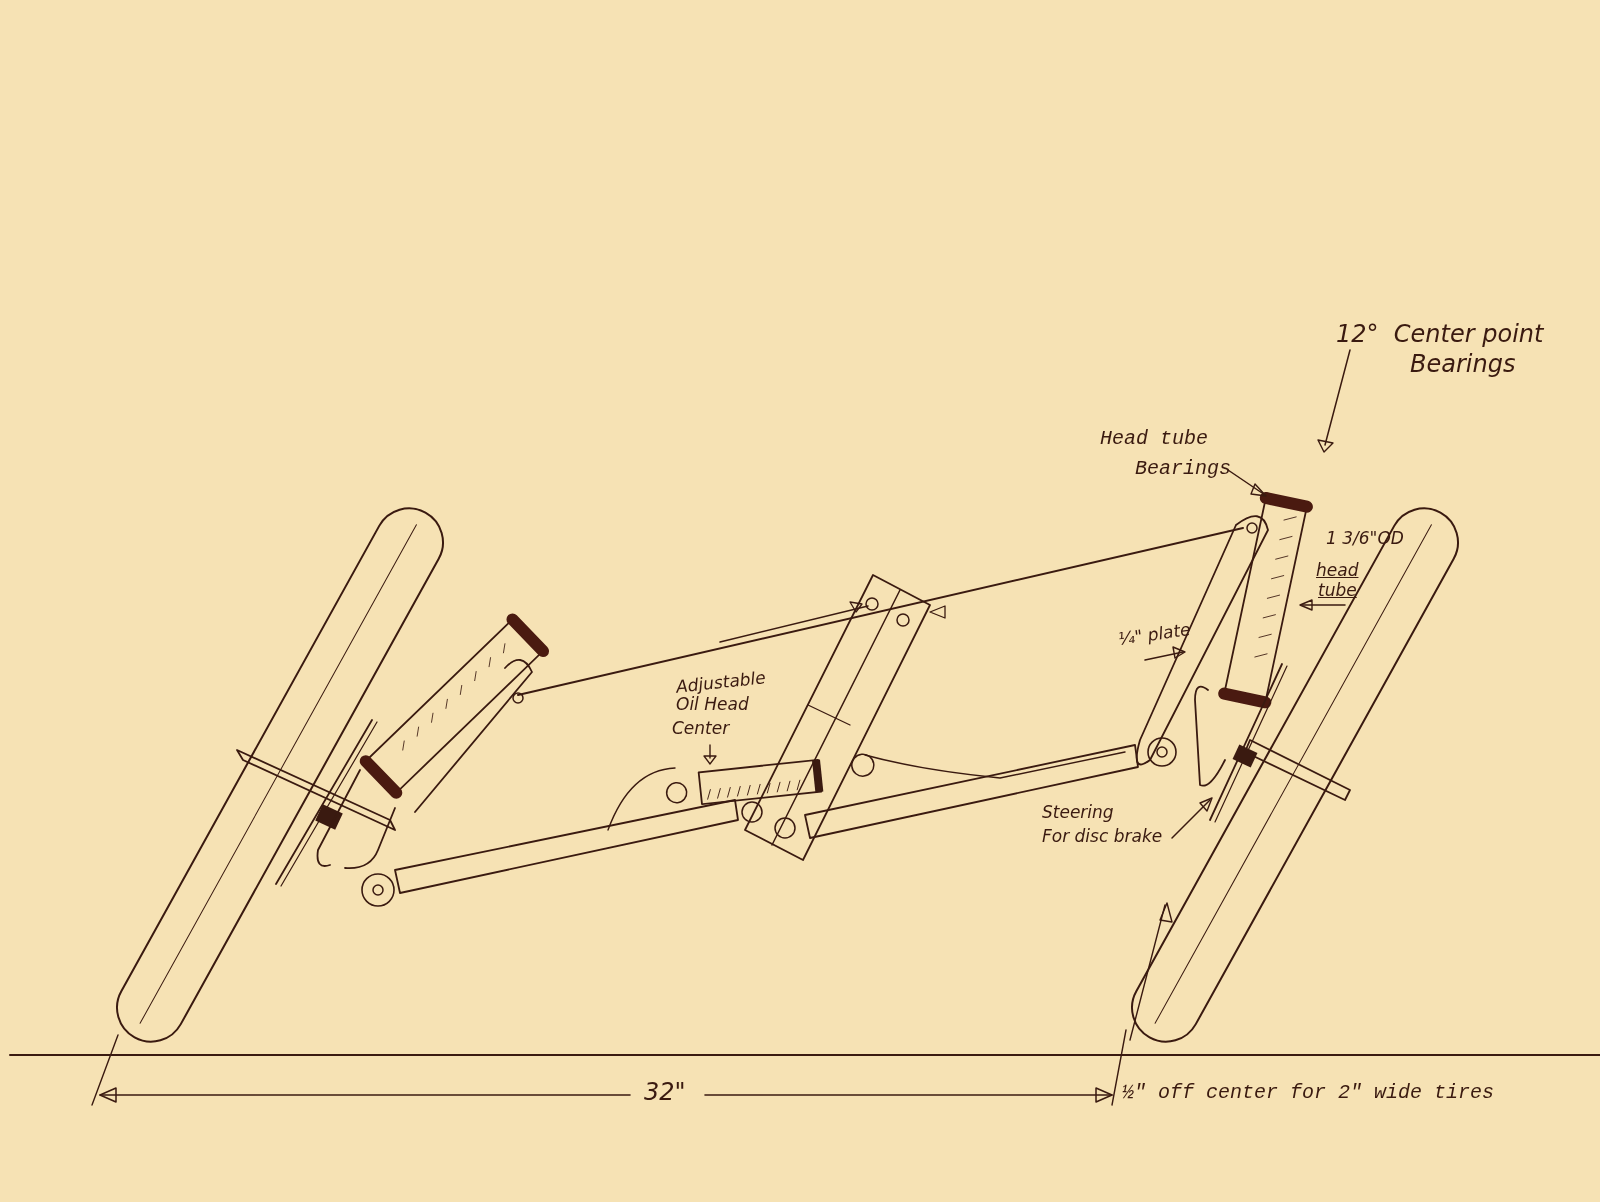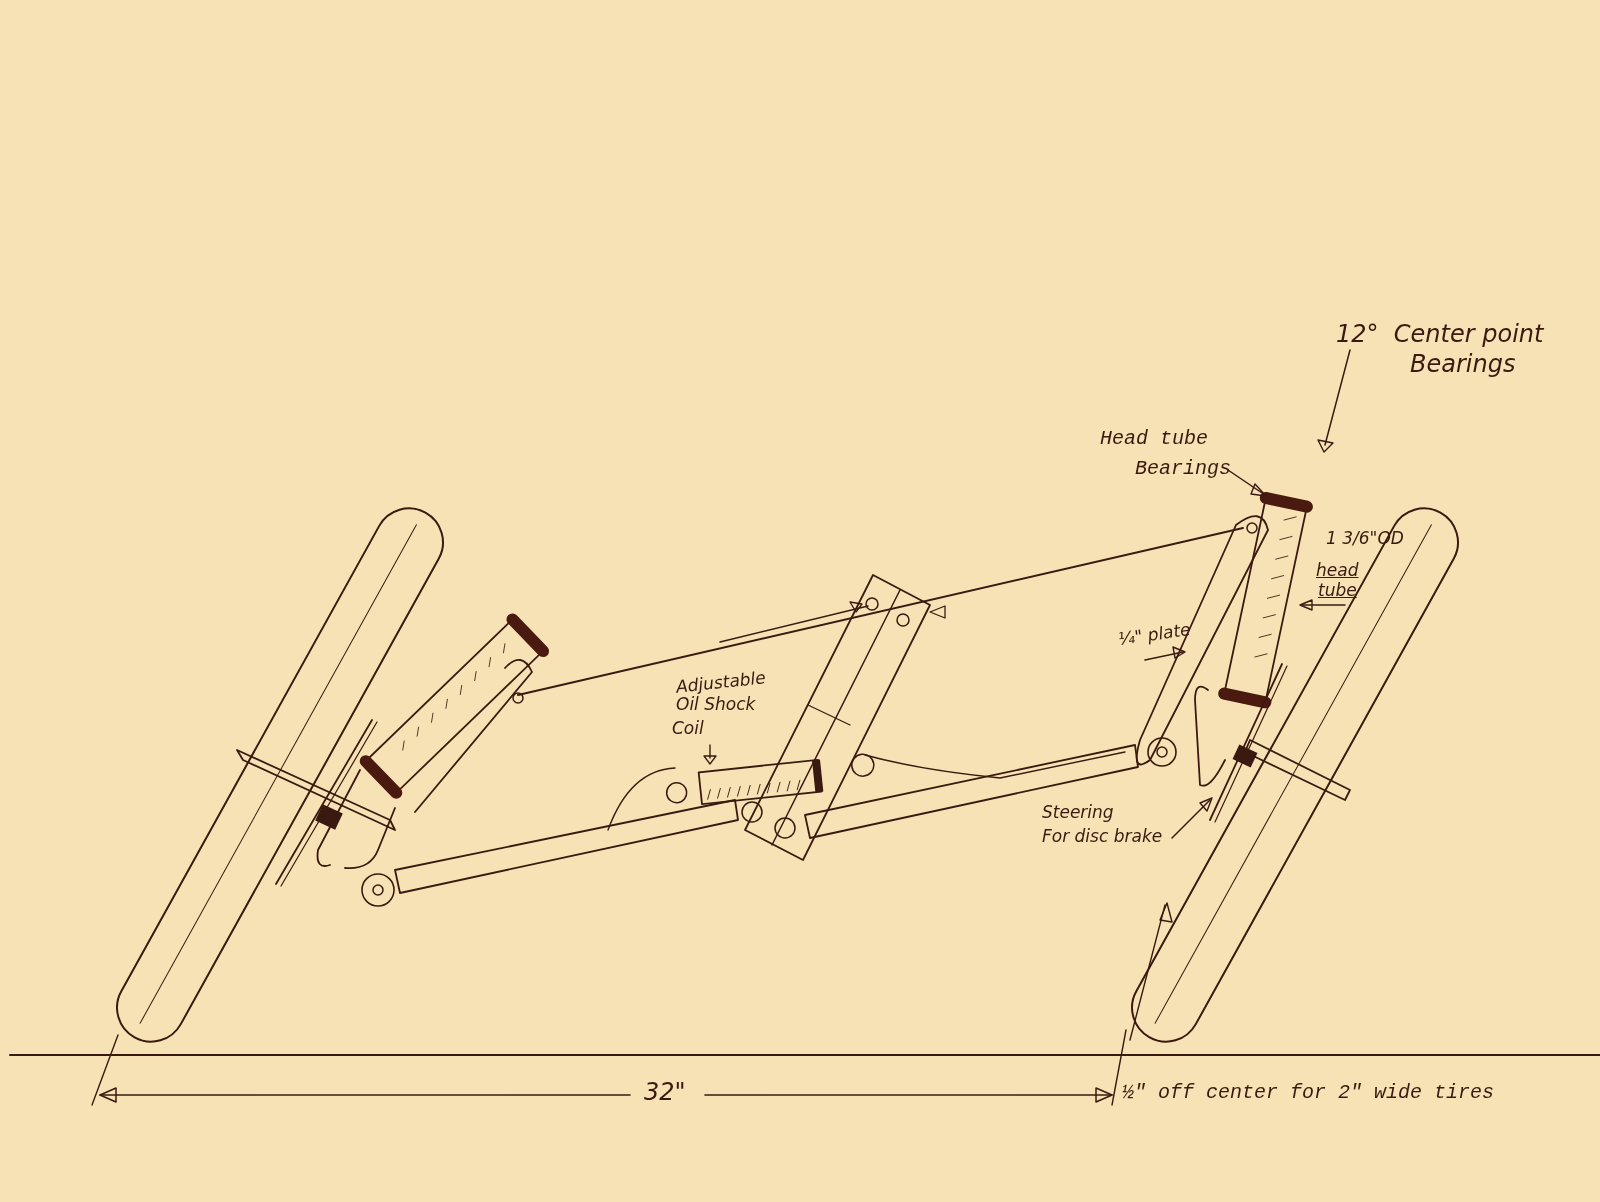--- a/index.html
+++ b/index.html
@@ -159,21 +159,21 @@
 <div class="label l-md" style="left:1100px;top:428px;">Head tube</div>
 <div class="label l-md" style="left:1100px;top:458px;margin-left:35px;">Bearings</div>
 
 <div class="label l-sm" style="left:1326px;top:530px;"><span>1</span> <span>3/6</span><span>"</span><span>OD</span></div>
 <div class="label l-sm" style="left:1316px;top:562px;text-decoration:underline;">head</div>
 <div class="label l-sm" style="left:1318px;top:582px;text-decoration:underline;">tube</div>
 
 <div class="label l-sm" style="left:1118px;top:626px;transform:rotate(-8deg);">¼" plate</div>
 
 <div class="label l-sm" style="left:676px;top:674px;transform:rotate(-6deg);">Adjustable</div>
-<div class="label l-sm" style="left:676px;top:696px;">Oil Shock</div>
-<div class="label l-sm" style="left:672px;top:720px;">Coil</div>
+<div class="label l-sm" style="left:676px;top:696px;">Oil Head</div>
+<div class="label l-sm" style="left:672px;top:720px;">Center</div>
 
 <div class="label l-sm" style="left:1042px;top:804px;">Steering</div>
 <div class="label l-sm" style="left:1042px;top:828px;">For disc brake</div>
 
 <div class="label l-lg" style="left:644px;top:1080px;">32"</div>
 <div class="label l-md" style="left:1122px;top:1082px;">½" off center for 2" wide tires</div>
 </div>
 
 </body></html>

